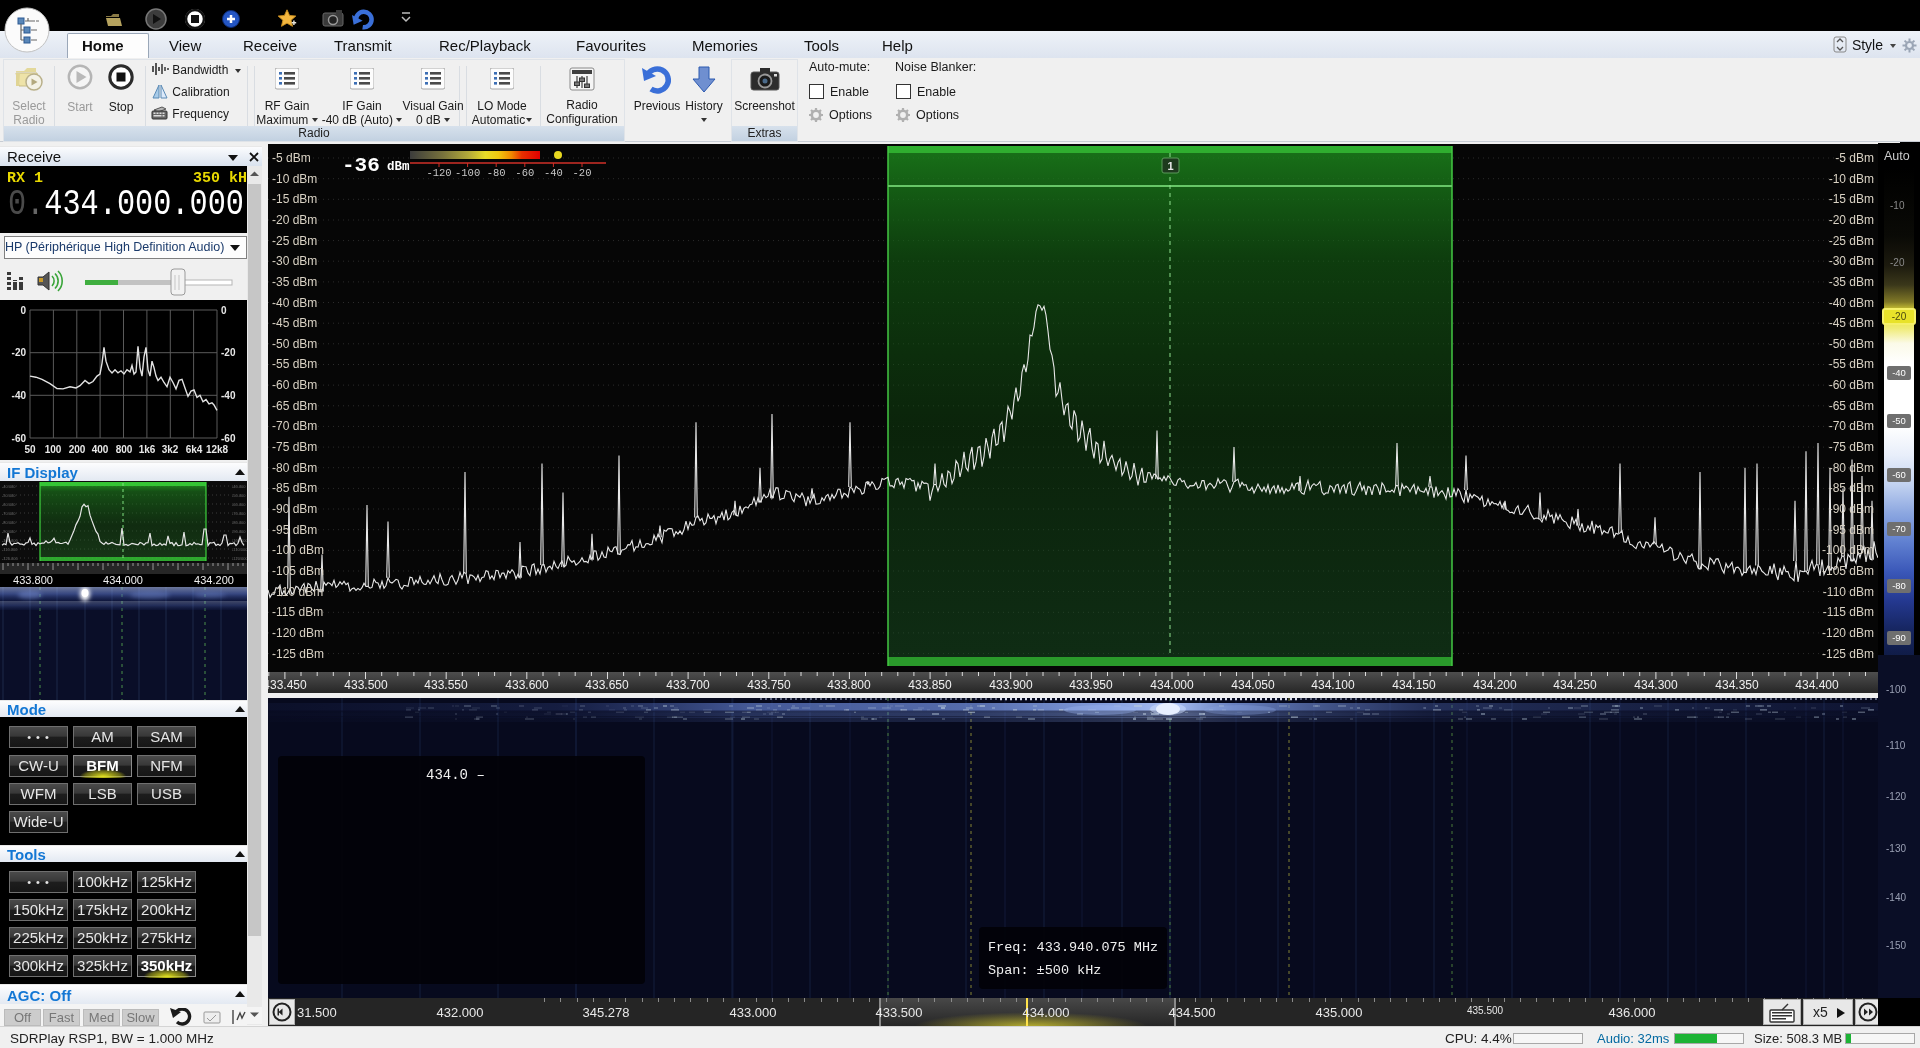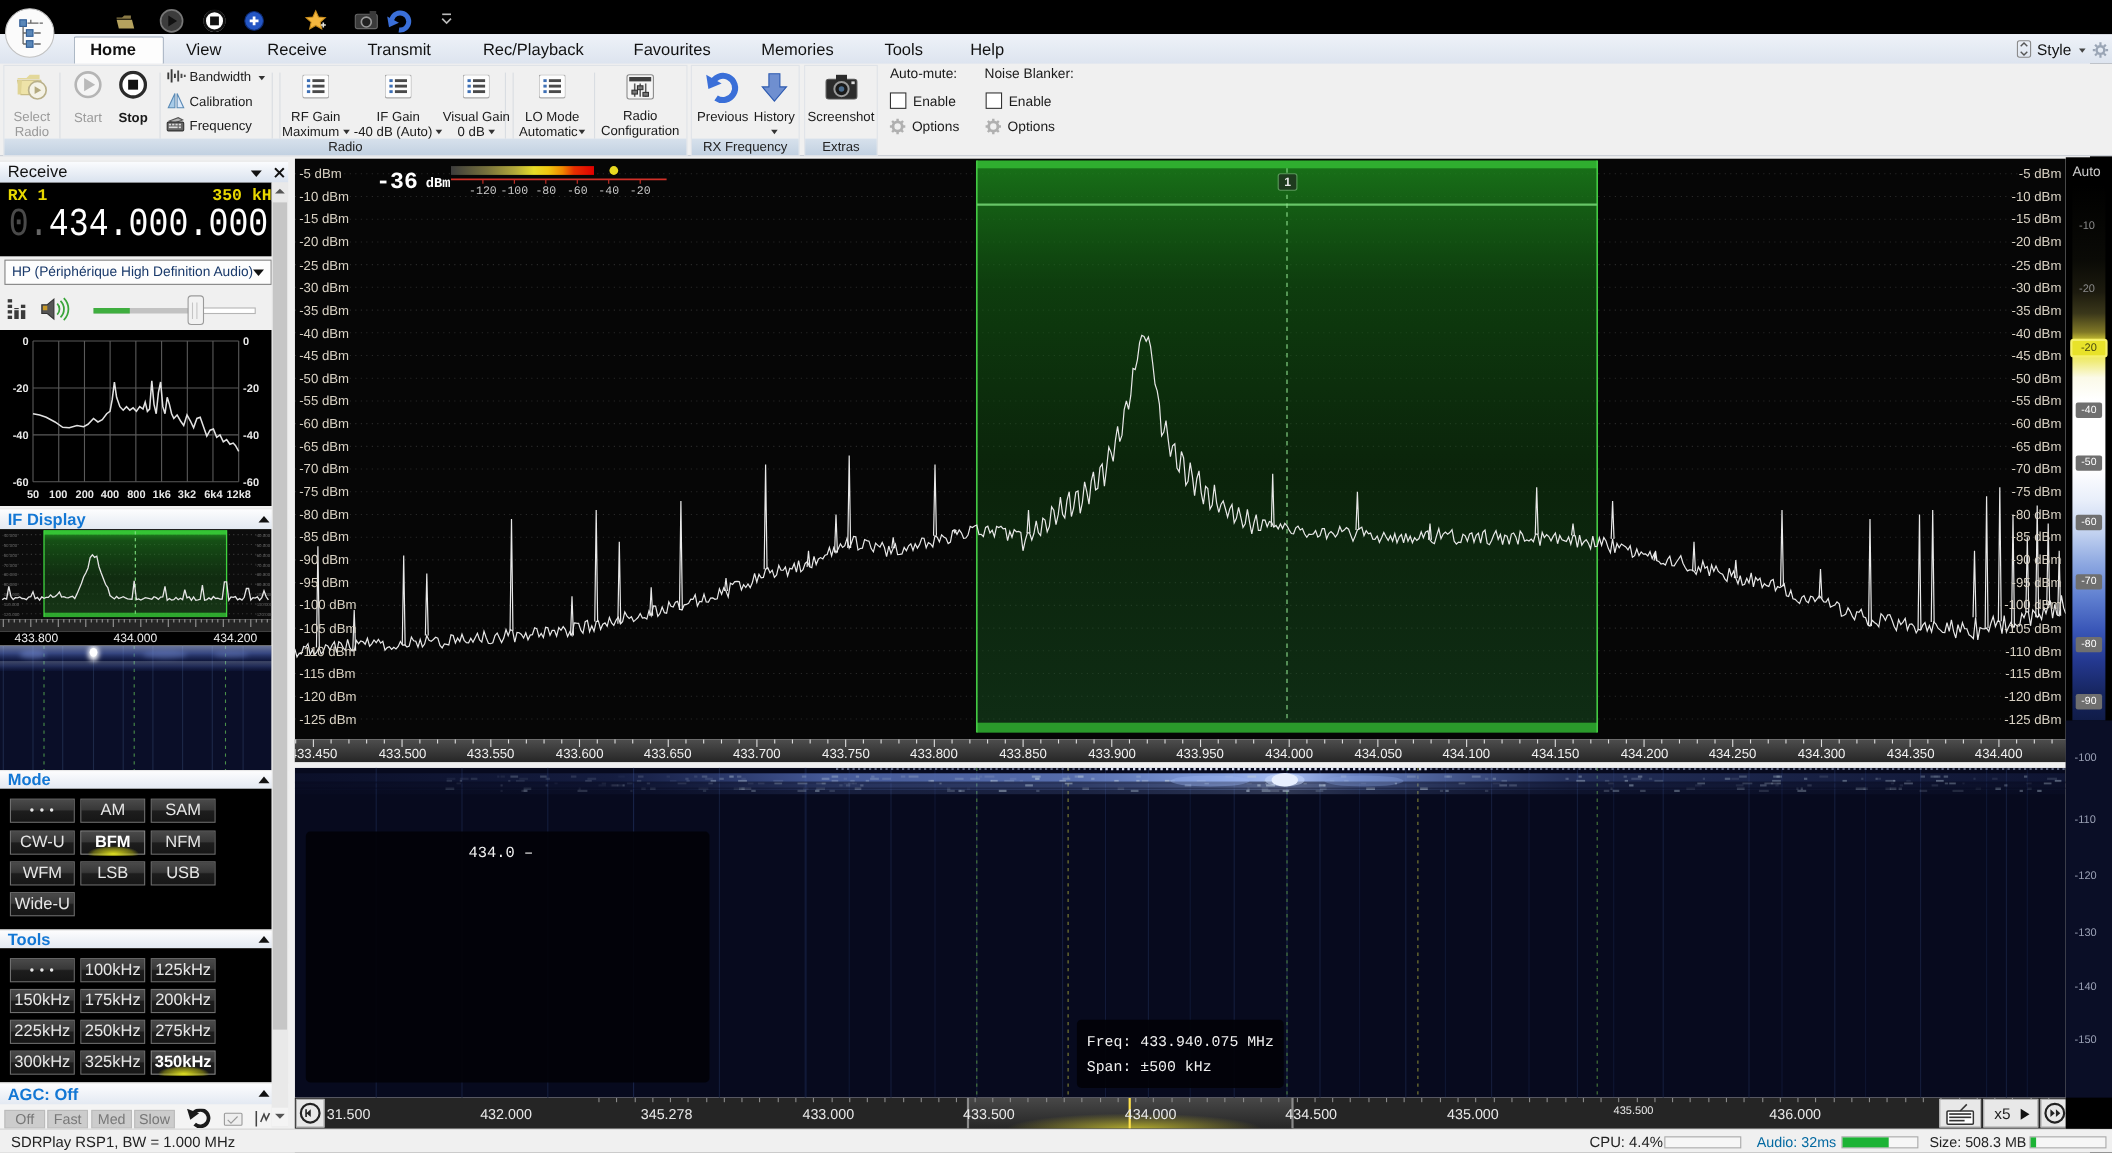--- a/index.html
+++ b/index.html
@@ -131,21 +131,21 @@
  <svg width="27" height="33" style="margin-top:3px">
         <circle cx="13" cy="13" r="11.2" fill="#f5f5f5" stroke="#b5b5b5" stroke-width="2.4"></circle>
         <path d="M9.5 7 l10 6 -10 6z" fill="#b9b9b9"></path>
       </svg>
  <div class="lbl gray">Start</div></div>
 <div class="bigbtn" style="left:99px;width:44px">
  <svg width="27" height="33" style="margin-top:3px">
         <circle cx="13" cy="13" r="11.2" fill="#fff" stroke="#2b2b2b" stroke-width="3"></circle>
         <rect x="8.5" y="8.5" width="9" height="9" fill="#111"></rect>
       </svg>
- <div class="lbl" style="font-weight:bold">Stop</div></div>
+ <div class="lbl" style="font-weight:normal">Stop</div></div>
 <div class="smallrow" style="left:151px;top:59px">
  <svg width="18" height="16" style="vertical-align:-3px">
         <g stroke="#3a3a3a" stroke-width="1.7">
           <path d="M2 5 v6 M5 2 v12 M8 6 v4"></path>
         </g>
         <g stroke="#4a4a4a" stroke-width="1.7">
           <path d="M11 3 v10 M14 6 v4 M17 7 v2"></path>
         </g>
       </svg>
  Bandwidth <span class="dk"></span></div>
@@ -205,23 +205,20 @@
         <g stroke="#5a5a5a" stroke-width="1.4">
           <path d="M8 9 v12 M13 9 v12 M18 9 v12"></path>
         </g>
         <g fill="#777" stroke="#333">
           <rect x="5.5" y="15" width="5" height="3.5"></rect>
           <rect x="10.5" y="11" width="5" height="3.5"></rect>
           <rect x="15.5" y="17" width="5" height="3.5"></rect>
         </g>
       </svg>
  <div class="lbl">Radio<br>Configuration</div></div>
-<div class="rgroup" style="left:628px;width:99px">
-      <div class="rcap">RX Frequency</div>
-    </div>
 <div class="bigbtn" style="left:632px;width:50px">
  <svg width="32" height="32" style="margin-top:3px">
         <path d="M6 12 A 11 11 0 1 1 10 25" fill="none" stroke="#3a6fd8" stroke-width="5.5"></path>
         <path d="M1 4 l2 13 12-5z" fill="#3a6fd8"></path>
       </svg>
  <div class="lbl">Previous</div></div>
 <div class="bigbtn" style="left:684px;width:40px">
  <svg width="26" height="32" style="margin-top:3px">
         <path d="M8 3 h10 v12 h6 L13 28 2 15 h6z" fill="#6f8fd0" stroke="#2d5ab0"></path>
       </svg>
@@ -266,21 +263,21 @@
 <div class="abs" style="left:0;top:143px;width:268px;height:905px;background:#f0f0f0"></div>
 <div class="panel-cap" style="top:146px;height:20px;line-height:20px">Receive</div>
 <svg class="abs" style="left:226px;top:152px" width="36" height="12">
       <path d="M2 3 l5 6 5-6z" fill="#111"></path>
       <path d="M24 1 l8 8 M32 1 l-8 8" stroke="#111" stroke-width="1.8"></path>
     </svg>
 <div class="abs" style="left:0;top:166px;width:247px;height:67px;background:#000"></div>
 <div class="abs mono" style="left:7px;top:170px;font-size:15px;font-weight:bold;color:#e8d800">RX 1</div>
 <div class="abs mono" style="left:193px;top:170px;font-size:15px;font-weight:bold;color:#e8d800">350 kHz</div>
 <div class="abs mono" style="left:8px;top:184px;font-size:36px;color:#fff;transform:scaleX(0.84);transform-origin:left top;white-space:nowrap"><span style="color:#4a4a4a">0</span><span style="color:#666">.</span>434.000.000</div>
-<div class="abs" style="left:4px;top:236px;width:243px;height:23px;background:#fdfdfd;border:1px solid #808080;text-align:center;font-size:12.5px;color:#1a3a6b;line-height:21px;white-space:nowrap;overflow:hidden;padding-right:10px">HP (Périphérique High Definition Audio)<svg class="abs" style="right:5px;top:7px" width="12" height="9">
+<div class="abs" style="left:4px;top:236px;width:243px;height:23px;background:#fdfdfd;border:1px solid #808080;text-align:left;font-size:12.5px;color:#1a3a6b;line-height:21px;white-space:nowrap;overflow:hidden;padding-right:10px">HP (Périphérique High Definition Audio)<svg class="abs" style="right:5px;top:7px" width="12" height="9">
         <path d="M1 1 l5 6 5-6z" fill="#111"></path>
       </svg></div>
 <svg class="abs" style="left:6px;top:268px" width="236" height="30">
  <g fill="#3a3a3a">
         <rect x="1" y="4" width="4" height="3"></rect>
         <rect x="1" y="9" width="4" height="3"></rect>
         <rect x="1" y="14" width="4" height="3"></rect>
         <rect x="1" y="19" width="4" height="3"></rect>
         <rect x="7" y="14" width="4" height="8"></rect>
         <rect x="7" y="12" width="4" height="1"></rect>

